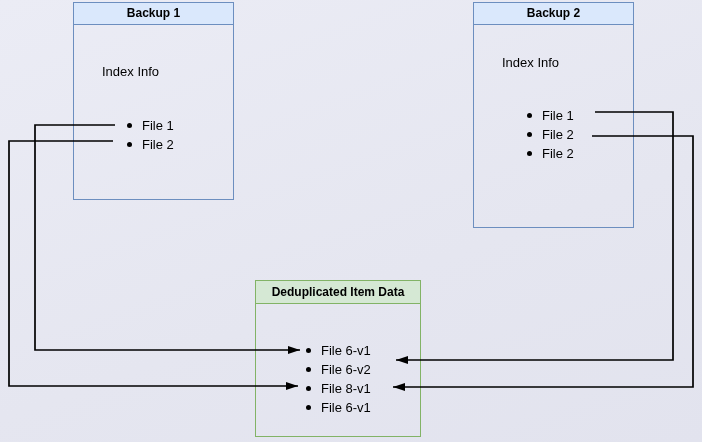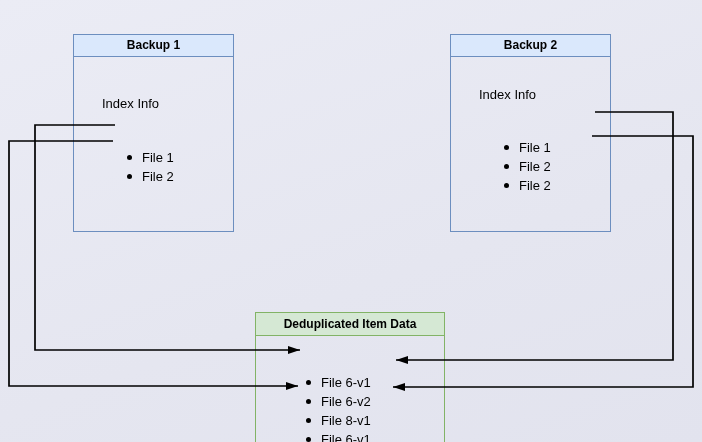--- a/index.html
+++ b/index.html
@@ -11,21 +11,20 @@
     overflow: hidden;
     color: #000;
   }
   .canvas { position: absolute; left: 0; top: 0; width: 702px; height: 442px; }
   .connectors { position: absolute; left: 0; top: 0; width: 702px; height: 442px; z-index: 5; pointer-events: none; }
   .connectors polyline { fill: none; stroke: #000; stroke-width: 1.7px; }
   .box {
     position: absolute;
     box-sizing: border-box;
     z-index: 2;
-    margin-top: 32px;
   }
   .box.blue  { border: 1px solid #6c8ebf; }
   .box.green { border: 1px solid #82b366; }
   .box-header {
     box-sizing: border-box;
     width: 100%;
     text-align: center;
     font-weight: bold;
     font-size: 12px;
   }
@@ -70,40 +69,40 @@
         <span class="dot"></span>
         <span>File 1</span>
       </li>
       <li>
         <span class="dot"></span>
         <span>File 2</span>
       </li>
     </ul>
   </div>
 
-  <div class="box blue" style="left:450px; top:2px; width:161px; height:198px;">
+  <div class="box blue" style="left:473px; top:2px; width:161px; height:226px;">
     <div class="box-header">Backup 2</div>
     <div class="section-label" style="left:28px; top:52px;">Index Info</div>
     <ul class="file-list" style="left:53px; top:103px;">
       <li>
         <span class="dot"></span>
         <span>File 1</span>
       </li>
       <li>
         <span class="dot"></span>
         <span>File 2</span>
       </li>
       <li>
         <span class="dot"></span>
         <span>File 2</span>
       </li>
     </ul>
   </div>
 
-  <div class="box green" style="left:255px; top:280px; width:190px; height:157px;">
+  <div class="box green" style="left:255px; top:280px; width:166px; height:157px;">
     <div class="box-header">Deduplicated Item Data</div>
     <ul class="file-list" style="left:50px; top:60px;">
       <li>
         <span class="dot"></span>
         <span>File 6-v1</span>
       </li>
       <li>
         <span class="dot"></span>
         <span>File 6-v2</span>
       </li>

